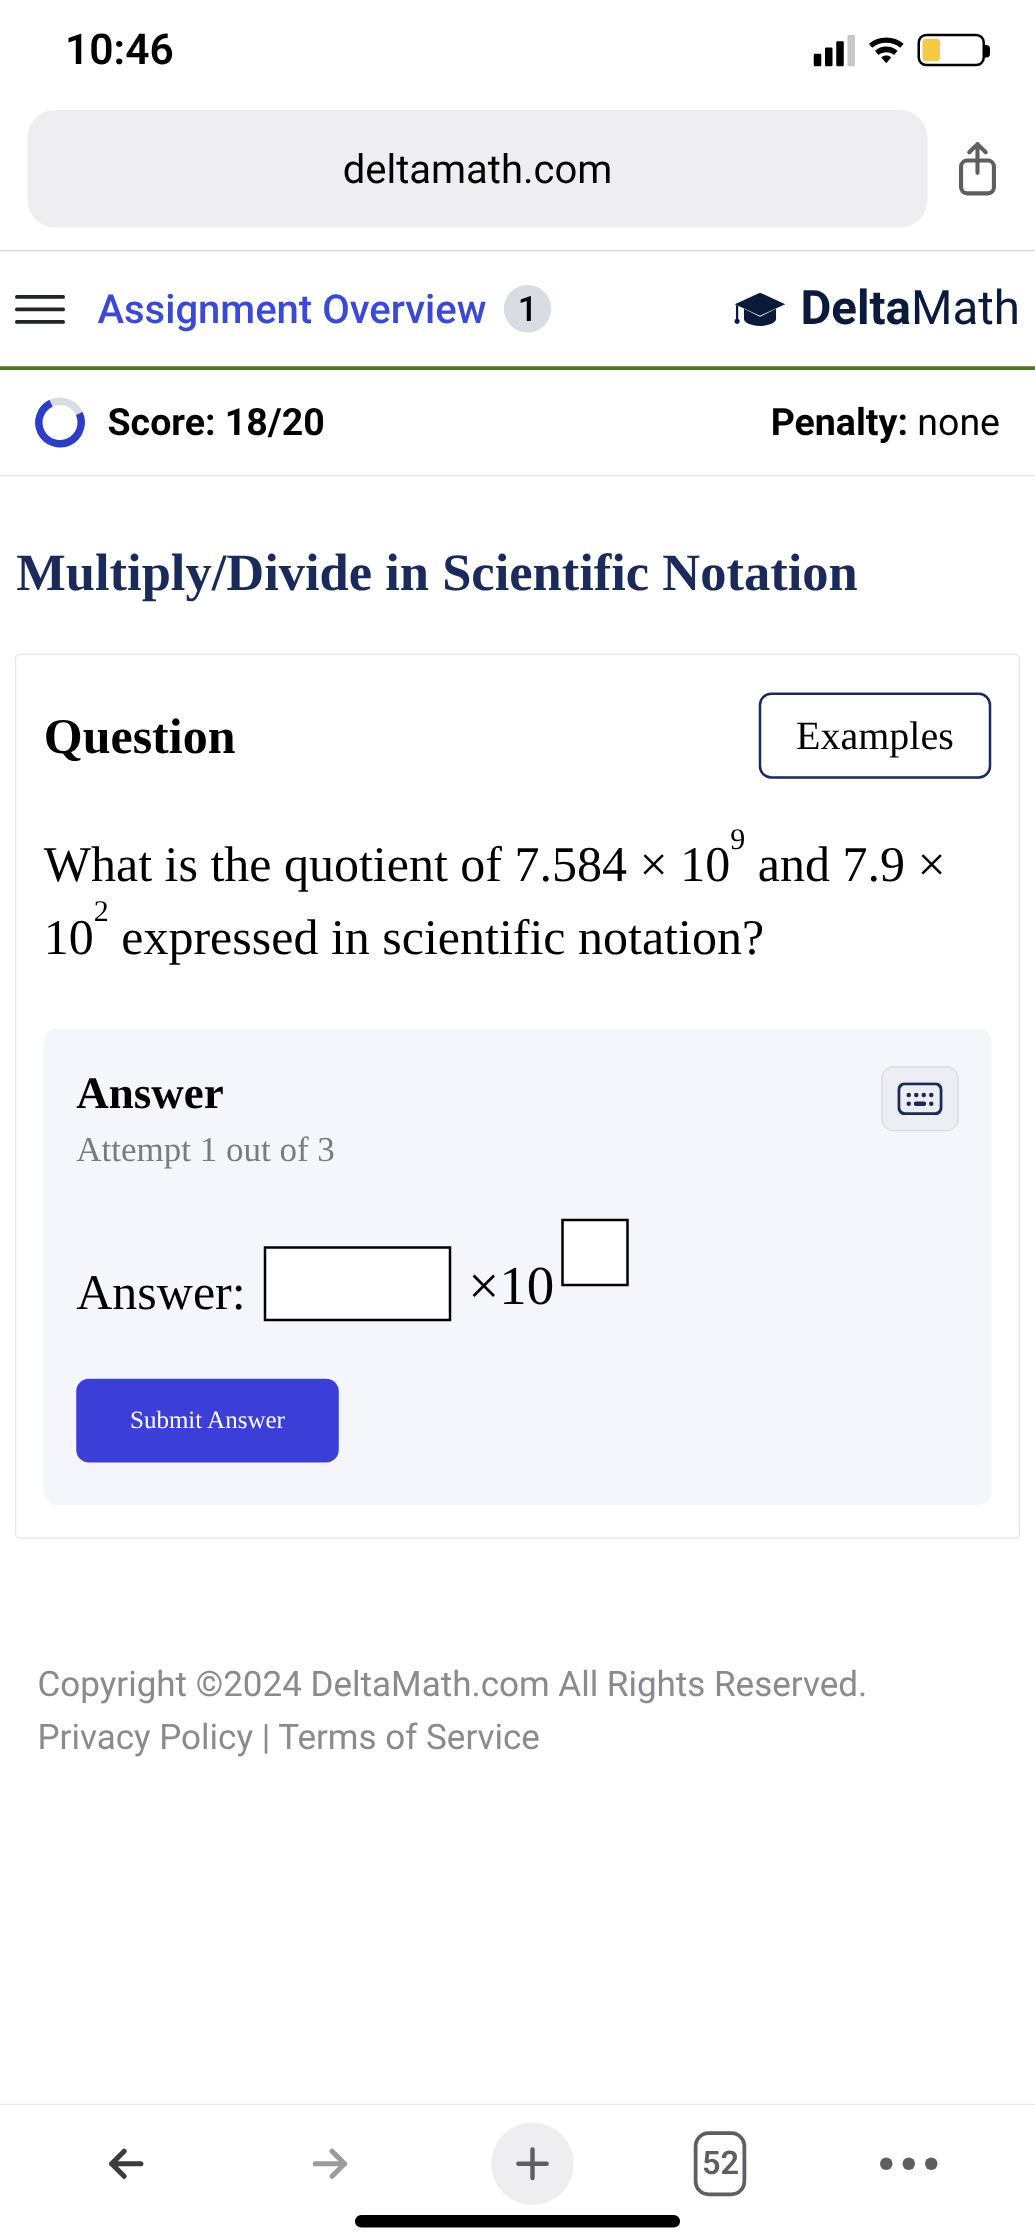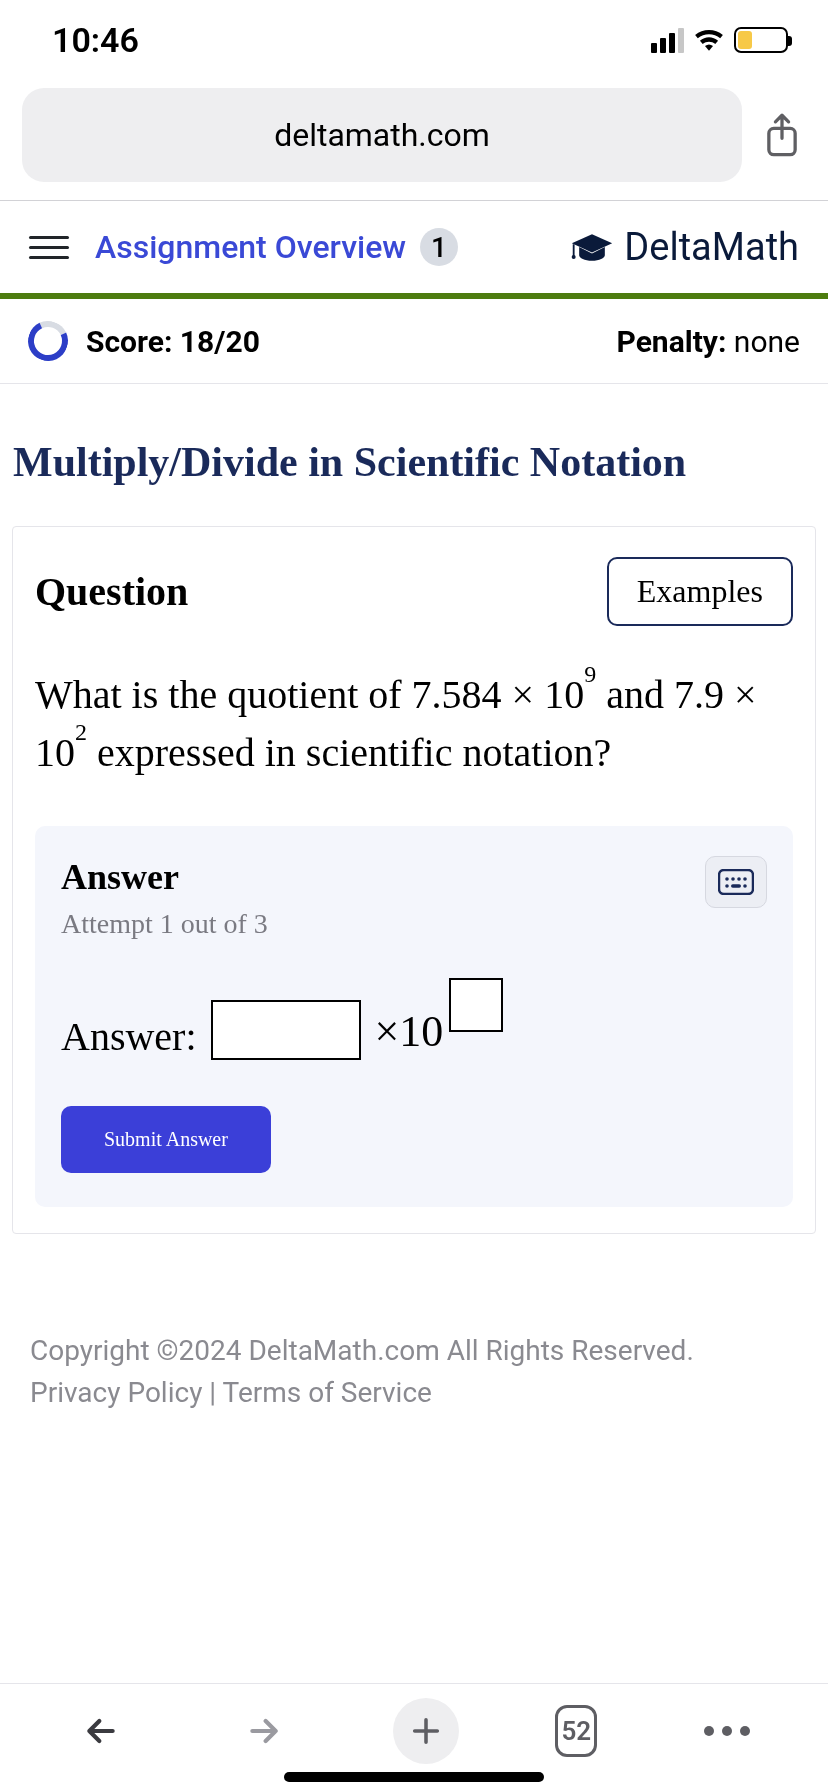--- a/index.html
+++ b/index.html
@@ -27,32 +27,32 @@
 .url-bar-row { padding:10px 22px 18px; display:flex; gap:16px; align-items:center; border-bottom:1px solid #d2d2d6;}
 .url-pill {
   flex:1; height:94px; background:#eeeef0; border-radius:22px;
   display:flex; align-items:center; justify-content:center;
   font-size:32px; color:#000;
 }
 .share-btn { width:48px; height:48px; display:flex; align-items:center; justify-content:center; color:#5f5f63; }
 
 
 .site-header {
-  display:flex; align-items:center; padding:24px 29px;
-  border-bottom:6px solid #4d7c0f;
+  display:flex; align-items:center; padding:24px 12px;
+  border-bottom:3px solid #4d7c0f;
 }
 .hamburger { width:40px; height:40px; display:flex; flex-direction:column; justify-content:center; gap:7px; margin-right:26px; }
 .hamburger span { height:3px; background:#212529; border-radius:2px; }
 .overview-link { color:#3a49d6; font-size:32px; font-weight:500; margin-right:14px; }
 .pill-badge {
   background:#d8dce3; color:#000; font-size:28px; font-weight:500;
   width:38px; height:38px; border-radius:19px; display:flex; align-items:center; justify-content:center;
 }
 .brand { margin-left:auto; display:flex; align-items:center; gap:10px; font-size:38px; font-weight:400; color:#0a1a3a; }
-.brand b { font-weight:400; }
+.brand b { font-weight:700; }
 .cap-icon { width:44px; height:30px; }
 
 
 .score-row {
   display:flex; align-items:center; padding:22px 28px;
   border-bottom:1px solid #e5e5ea; font-size:30px;
 }
 .score-spinner { width:40px; height:40px; border-radius:50%; border:6px solid #2c3ec7; border-top-color:#d8dce3; margin-right:18px; transform:rotate(20deg);}
 .score-label b { font-weight:700; }
 .penalty { margin-left:auto; }

